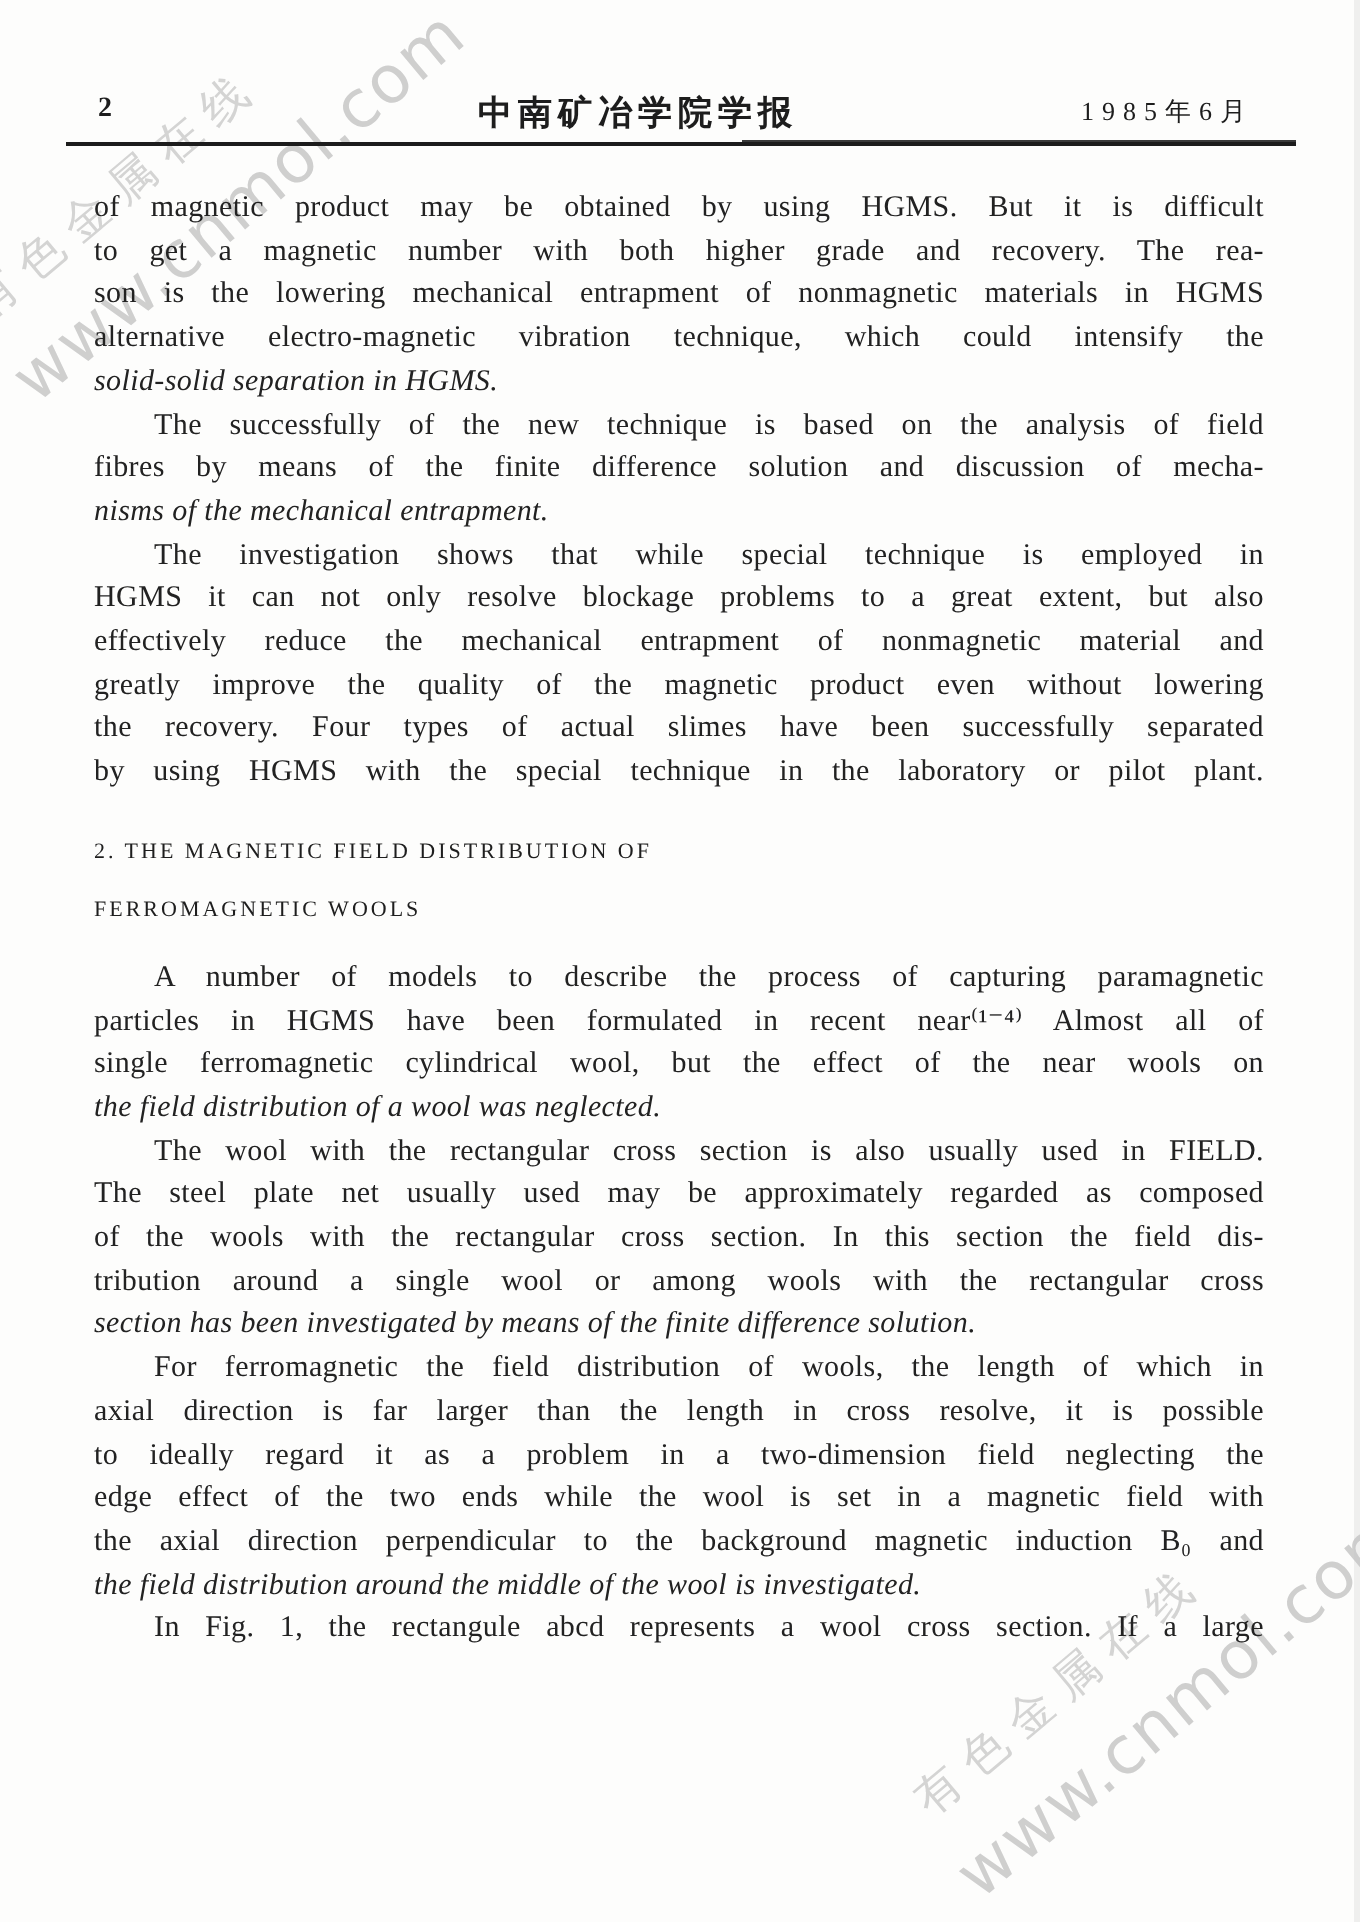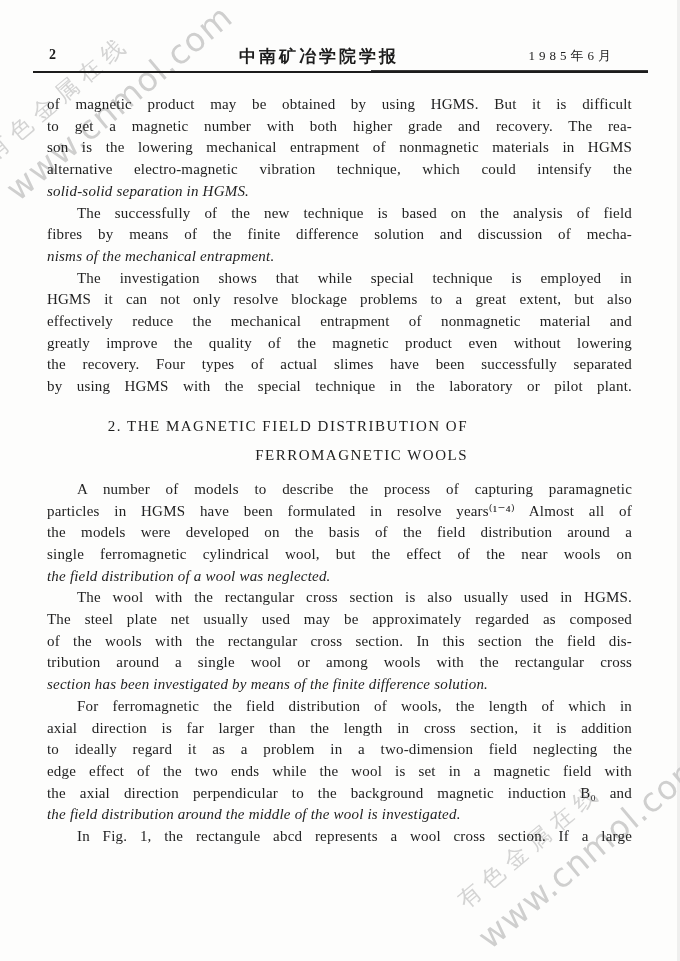--- a/index.html
+++ b/index.html
@@ -28,40 +28,40 @@
   .header {
     position:absolute; left:47px; right:50px; top:44px; height:22px;
     z-index:2; color:#1d1d1d;
   }
   .pgnum { position:absolute; left:2px; top:3px; font-size:14px; font-weight:bold; }
   .jtitle {
     position:absolute; left:50%; transform:translateX(-50%); margin-left:-18px; top:1px;
     font-size:17px; font-weight:bold; letter-spacing:3px; white-space:nowrap;
     font-family:"DejaVu Serif","Liberation Serif",serif;
   }
-  .idate { position:absolute; right:12px; top:3px; font-size:13px; letter-spacing:4px; white-space:nowrap; }
+  .idate { position:absolute; right:0; top:3px; font-size:13px; letter-spacing:4px; white-space:nowrap; }
   .rule { position:absolute; left:33px; right:29px; top:71px; height:2px; background:#1c1c1c; z-index:2; }
   .rule:after { content:""; position:absolute; left:55%; right:0; top:-1px; height:1px; background:#3a3a3a; }
 
   
   .body {
     position:absolute; left:47px; top:94px; width:585px; z-index:1;
     font-size:15px; color:#222; letter-spacing:.2px;
   }
   .line {
     line-height:21.7px; white-space:normal;
     text-align:justify; text-align-last:justify;
   }
   .line.natural { text-align-last:left;font-style:italic; }
   .line.indent { text-indent:30px; }
 
   .heading {
     margin:14px 164px 9px 0; padding:0; font-weight:normal;
-    font-size:15px; letter-spacing:1.5px; color:#1e1e1e;
-    text-align:right; line-height:29px;
+    font-size:11px; letter-spacing:1.5px; color:#1e1e1e;
+    text-align:left; line-height:29px;
   }
 </style>
 </head>
 <body>
 
 <div class="page">
 
   <div class="watermark wm-tl">
     <div class="wm-cn">有色金属在线</div>
     <div class="wm-url">www.cnmol.com</div>
@@ -97,31 +97,30 @@
         <div class="line">by using HGMS with the special technique in the laboratory or pilot plant.</div>
       </div>
 
     <h2 class="heading">
       <div>2. THE MAGNETIC FIELD DISTRIBUTION OF</div>
       <div>FERROMAGNETIC WOOLS</div>
     </h2>
 
     <div>
         <div class="line indent">A number of models to describe the process of capturing paramagnetic</div>
-        <div class="line">particles in HGMS have been formulated in resolve years⁽¹⁻⁴⁾ Almost all of</div>
-        <div class="line">the models were developed on the basis of the field distribution around a</div>
+        <div class="line">particles in HGMS have been formulated in recent near⁽¹⁻⁴⁾ Almost all of</div>
         <div class="line">single ferromagnetic cylindrical wool, but the effect of the near wools on</div>
         <div class="line natural">the field distribution of a wool was neglected.</div>
-        <div class="line indent">The wool with the rectangular cross section is also usually used in HGMS.</div>
+        <div class="line indent">The wool with the rectangular cross section is also usually used in FIELD.</div>
         <div class="line">The steel plate net usually used may be approximately regarded as composed</div>
         <div class="line">of the wools with the rectangular cross section. In this section the field dis-</div>
         <div class="line">tribution around a single wool or among wools with the rectangular cross</div>
         <div class="line natural">section has been investigated by means of the finite difference solution.</div>
         <div class="line indent">For ferromagnetic the field distribution of wools, the length of which in</div>
-        <div class="line">axial direction is far larger than the length in cross section, it is addition</div>
+        <div class="line">axial direction is far larger than the length in cross resolve, it is possible</div>
         <div class="line">to ideally regard it as a problem in a two-dimension field neglecting the</div>
         <div class="line">edge effect of the two ends while the wool is set in a magnetic field with</div>
         <div class="line">the axial direction perpendicular to the background magnetic induction B₀ and</div>
         <div class="line natural">the field distribution around the middle of the wool is investigated.</div>
         <div class="line indent">In Fig. 1, the rectangule abcd represents a wool cross section. If a large</div>
       </div>
   </main>
 
 </div>
 

